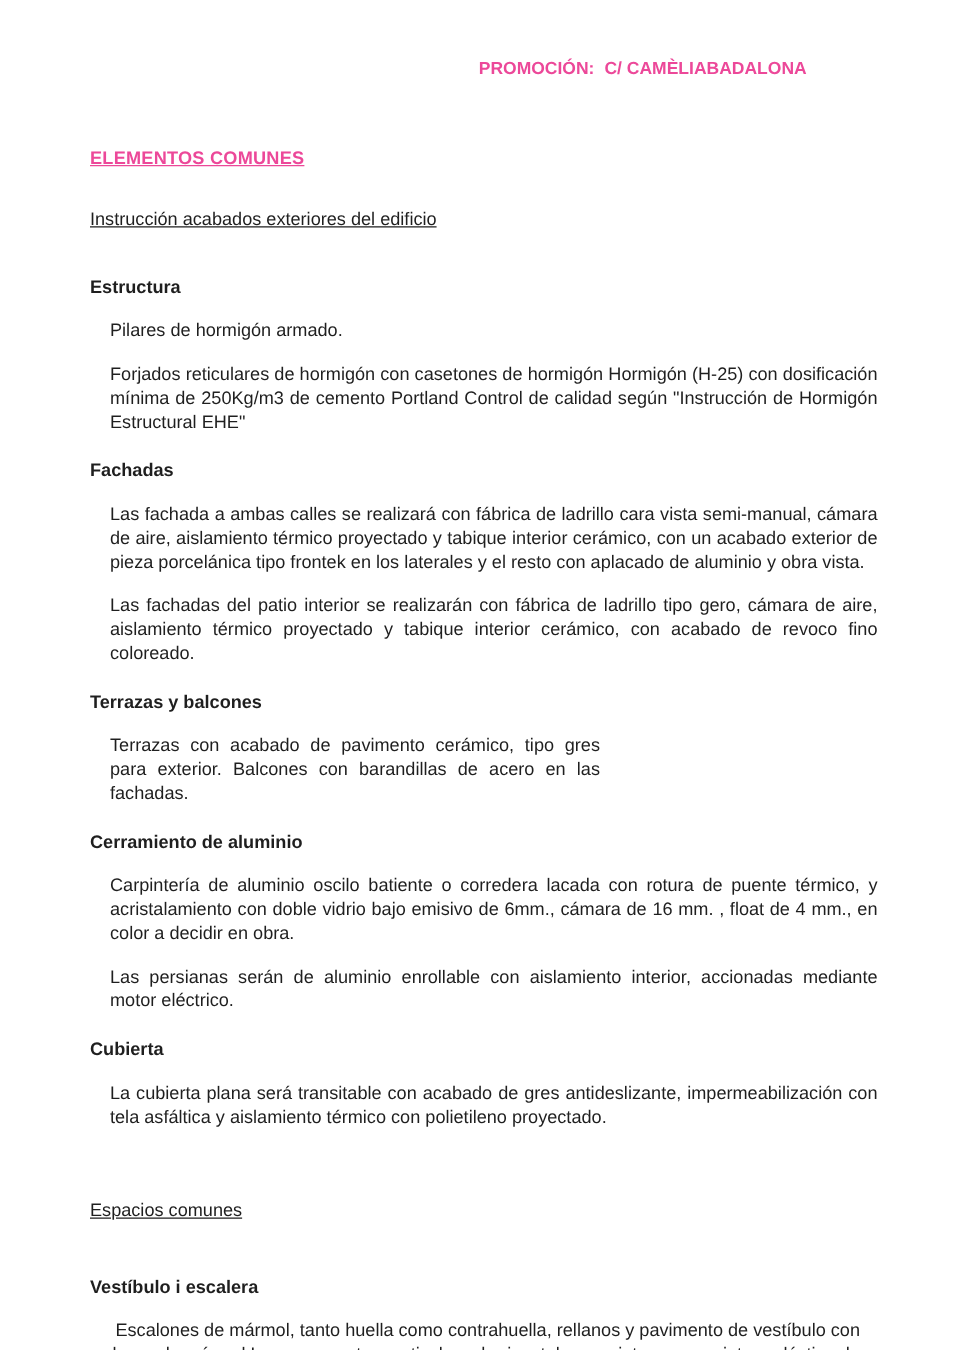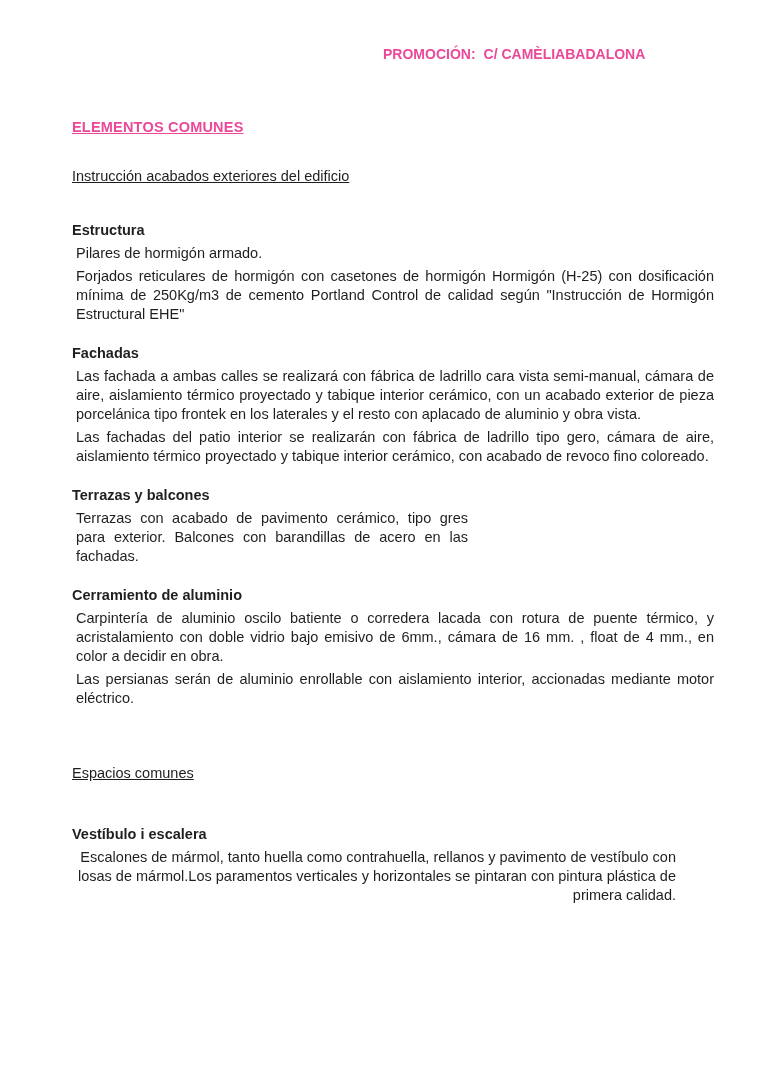--- a/index.html
+++ b/index.html
@@ -56,21 +56,21 @@
     text-decoration: underline;
   }
   h3.sec-heading {
     margin: 20px 0 0 0;
     font-size: 14.5px;
     font-weight: bold;
   }
   h3.first { margin-top: 35px; }
   h3.vestibulo { margin-top: 42px; }
   p {
-    margin: 4px;
+    margin: 16px;
   }
   p.just {
     text-align: justify;
   }
   p.narrow {
     width: 392px;
     text-align: justify;
   }
   p.ragged {
     width: 600px;
@@ -108,20 +108,24 @@
     <h3 class="sec-heading">Terrazas y balcones</h3>
     <p class="narrow">Terrazas con acabado de pavimento cerámico, tipo gres para exterior. Balcones con barandillas de acero en las fachadas.</p>
   </section>
 
   <section>
     <h3 class="sec-heading">Cerramiento de aluminio</h3>
     <p class="just">Carpintería de aluminio oscilo batiente o corredera lacada con rotura de puente térmico, y acristalamiento con doble vidrio bajo emisivo de 6mm., cámara de 16 mm. , float de 4 mm., en color a decidir en obra.</p>
     <p class="just">Las persianas serán de aluminio enrollable con aislamiento interior, accionadas mediante motor eléctrico.</p>
   </section>
 
+  <section>
+    <h3 class="sec-heading">Cubierta</h3>
+    <p class="just">La cubierta plana será transitable con acabado de gres antideslizante, impermeabilización con tela asfáltica y aislamiento térmico con polietileno  proyectado.</p>
+  </section>
 
   <h2 class="subtitle2">Espacios comunes</h2>
 
   <section>
     <h3 class="sec-heading vestibulo">Vestíbulo i escalera</h3>
     <p class="ragged">Escalones de mármol, tanto huella como contrahuella, rellanos y pavimento de vestíbulo con losas de mármol.Los paramentos verticales y horizontales se pintaran con pintura plástica de primera calidad.</p>
   </section>
 
 </div>
 

